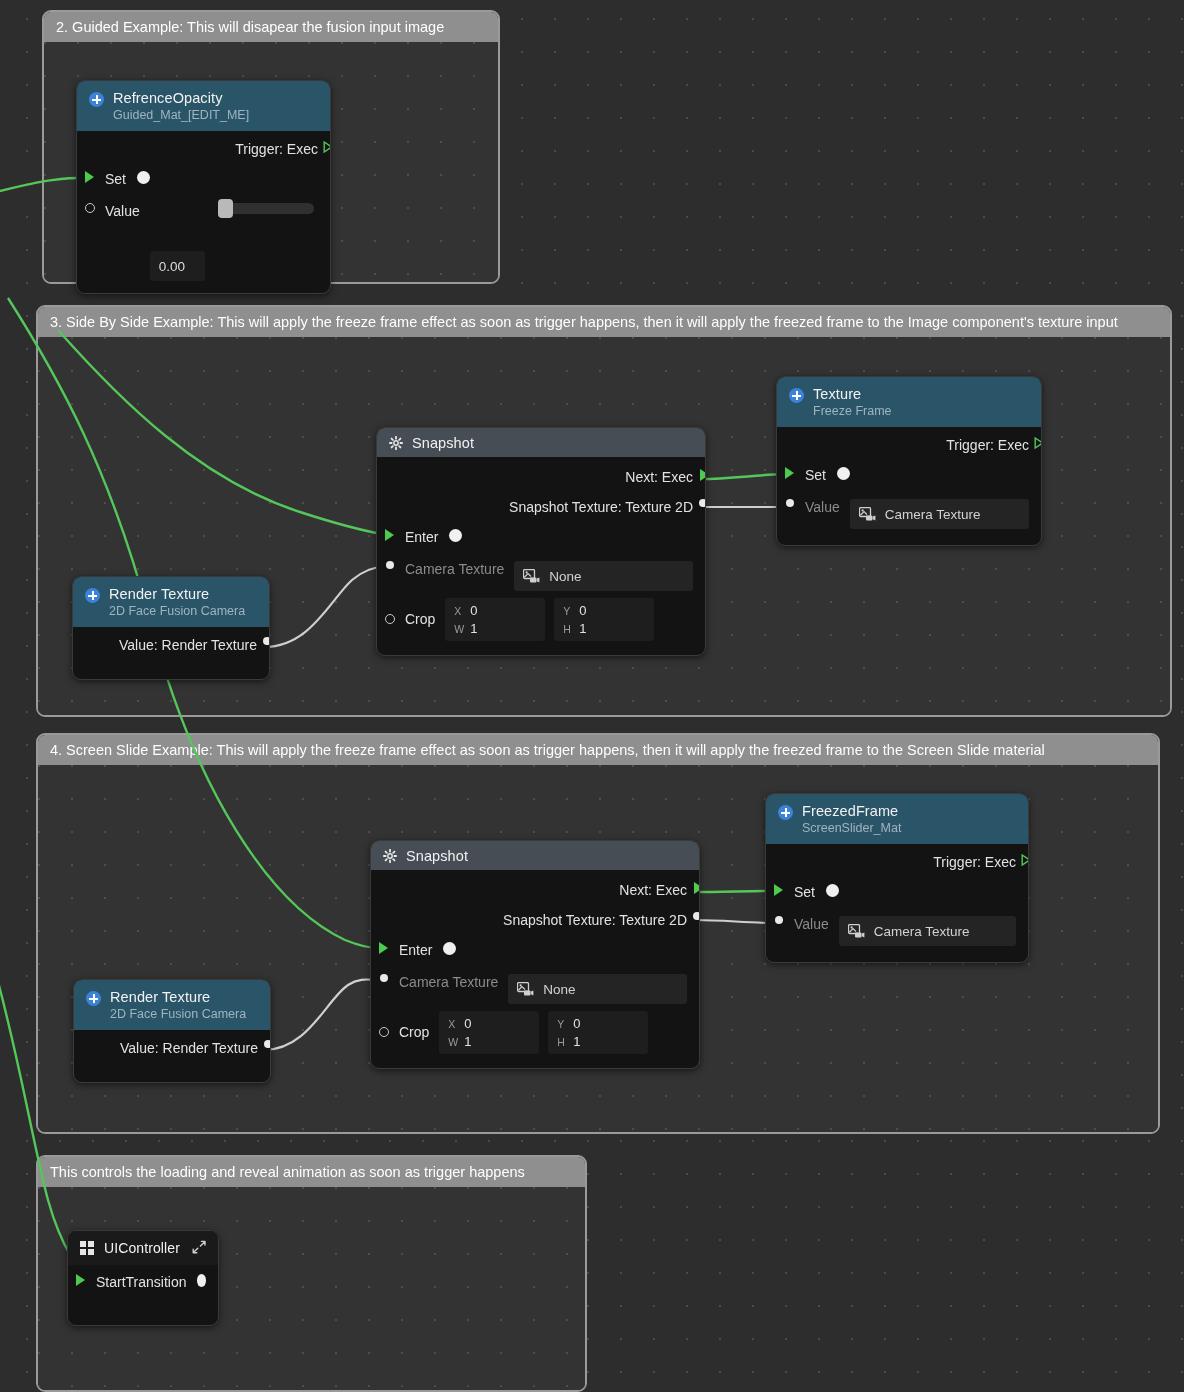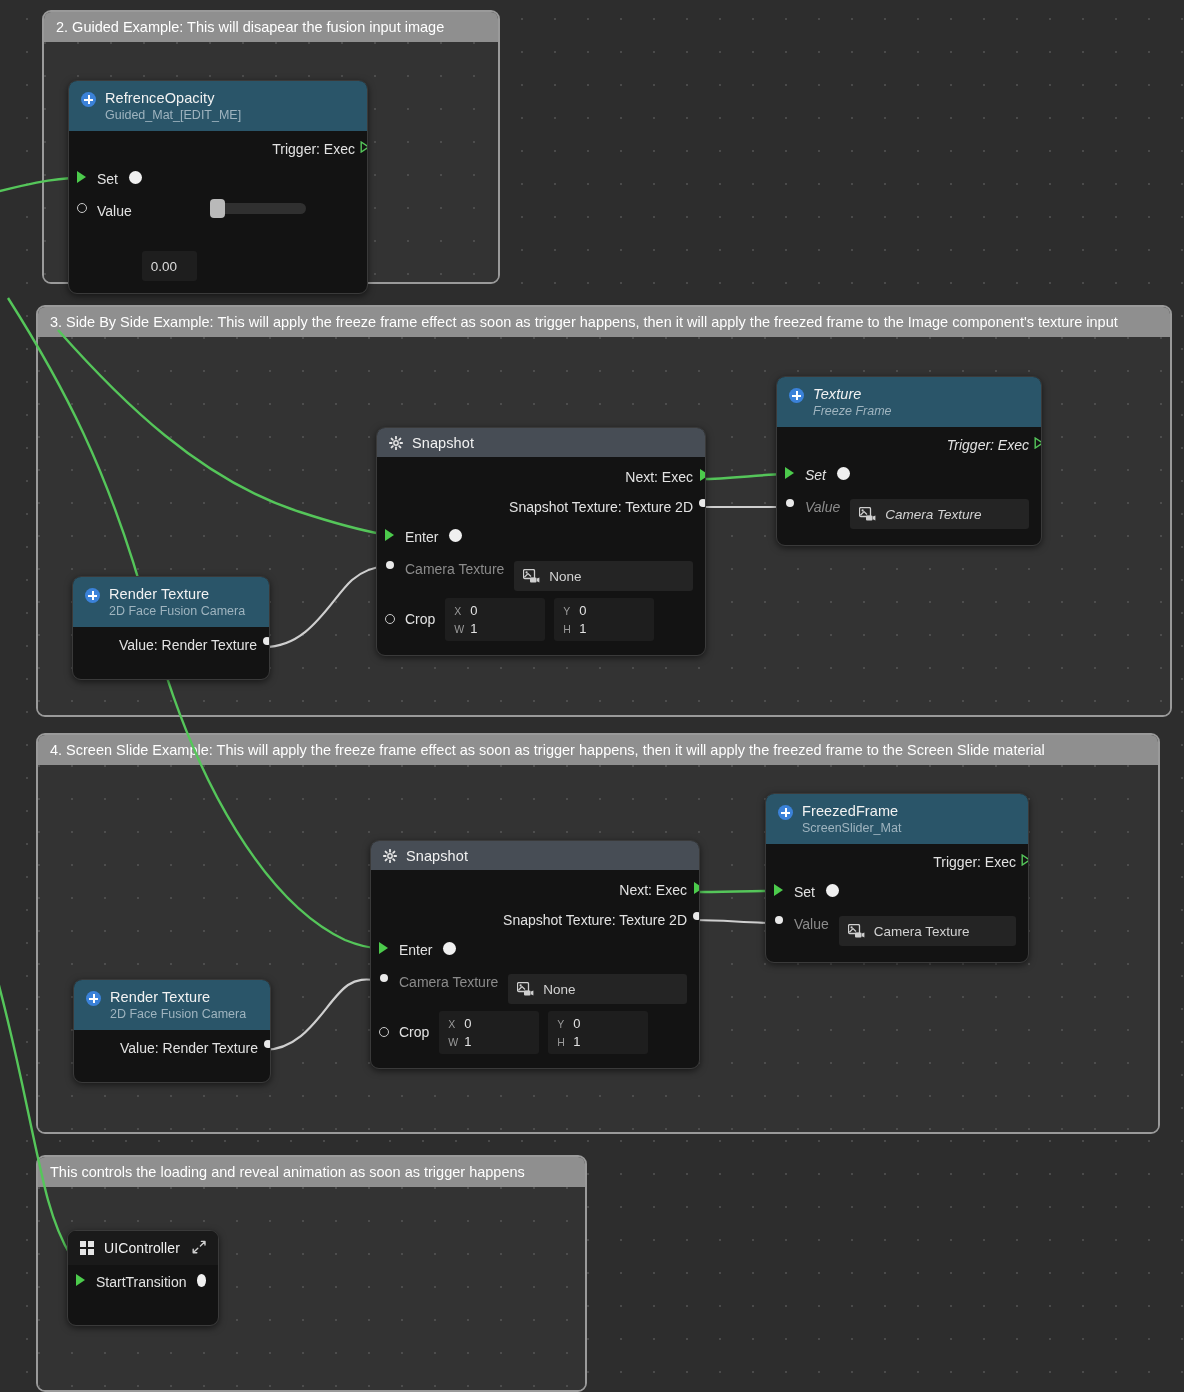--- a/index.html
+++ b/index.html
@@ -205,21 +205,21 @@
     <path d="M 694 920 C 726 920 745 923 776 923" fill="none" stroke="#cfcfcf" stroke-width="2.2"></path>
 
     <path d="M 264 1050 C 308 1050 326 1000 348 985 C 360 977 370 980 378 980" fill="none" stroke="#cfcfcf" stroke-width="2.2"></path>
   </svg>
 
   <div class="group" style="left:42px; top:10px; width:458px; height:274px;">
     <div class="group-header">2. Guided Example: This will disapear the fusion input image</div>
     <div class="group-body" style="top:30px;"></div>
   </div>
 
-  <div class="node prop" style="left:68px; top:80px; width:300px;">
+  <div class="node prop" style="left:76px; top:80px; width:255px;">
     <div class="n-head">
       <div style="display:flex; align-items:flex-start; gap:9px;">
         <span class="plusicon" style="margin-top:2px;"></span>
         <div>
           <div class="n-title">RefrenceOpacity</div>
           <div class="n-sub">Guided_Mat_[EDIT_ME]</div>
         </div>
       </div>
     </div>
     <div class="n-body">
@@ -251,21 +251,21 @@
         </span>
       </div>
     </div>
   </div>
 
   <div class="group" style="left:36px; top:305px; width:1136px; height:412px;">
     <div class="group-header">3. Side By Side Example: This will apply the freeze frame effect as soon as trigger happens, then it will apply the freezed frame to the Image component's texture input</div>
     <div class="group-body" style="top:30px;"></div>
   </div>
 
-  <div class="node prop" style="left:776px; top:376px; width:266px;font-style:italic;">
+  <div class="node prop" style="left:776px; top:376px; width:266px;">
     <div class="n-head">
       <div style="display:flex; align-items:flex-start; gap:9px;">
         <span class="plusicon" style="margin-top:2px;"></span>
         <div>
           <div class="n-title">Texture</div>
           <div class="n-sub">Freeze Frame</div>
         </div>
       </div>
     </div>
     <div class="n-body">

